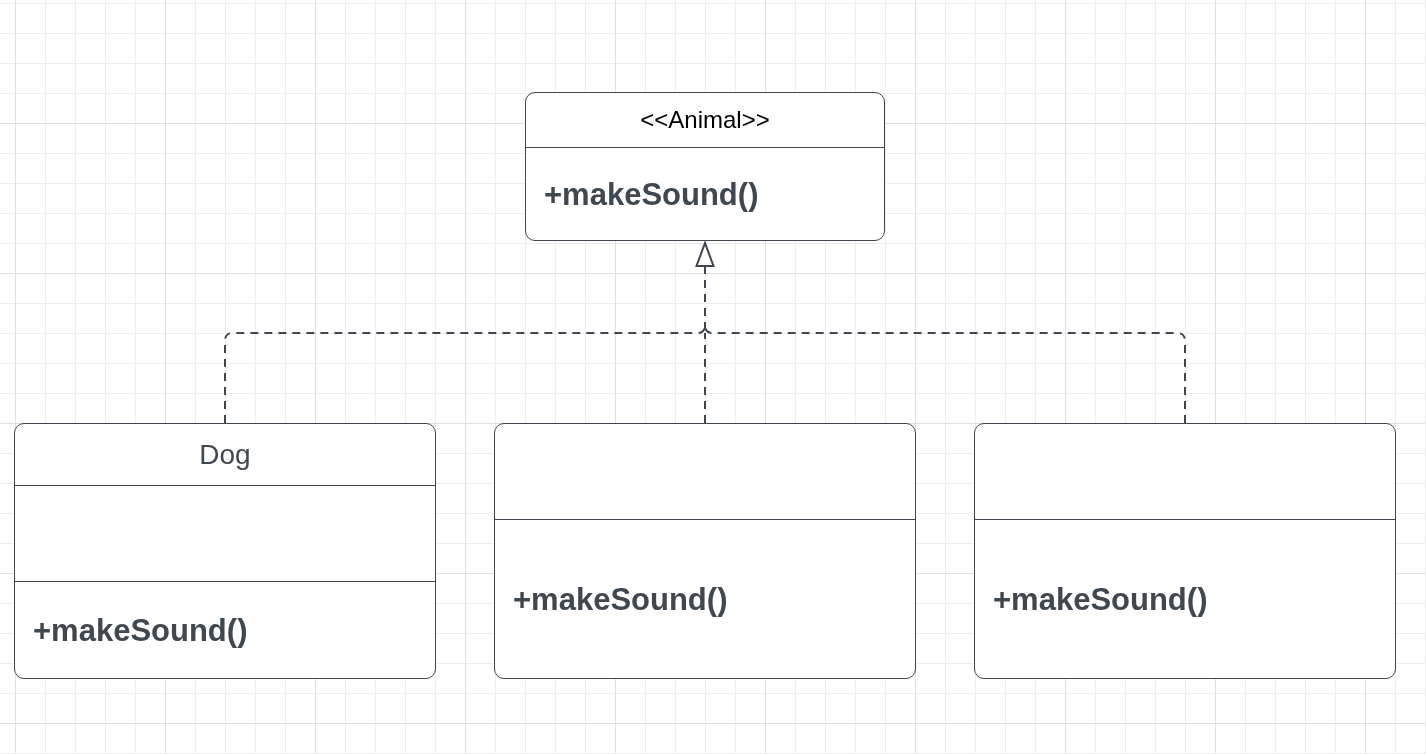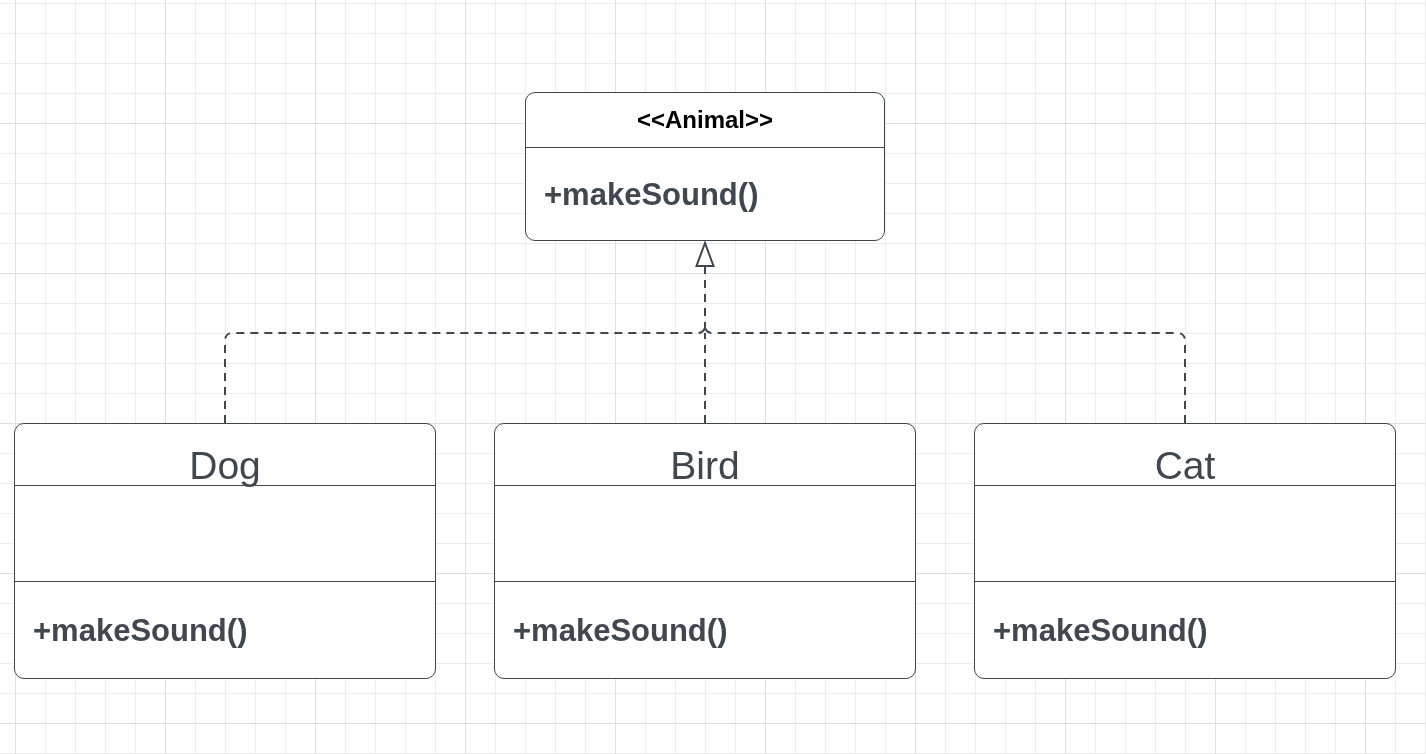--- a/index.html
+++ b/index.html
@@ -39,27 +39,26 @@
 
   .uml-row {
     box-sizing: border-box;
     display: flex;
     align-items: center;
   }
   .uml-row.divided { border-bottom: 1.5px solid #3f4650; }
 
   .row-title {
     justify-content: center;
-    font-size: 39px;
-    align-items: flex-end;
+    font-size: 28px;
   }
   .row-stereotype {
     justify-content: center;
     font-size: 24px;
-    font-weight: bold;
+    font-weight: normal;
     color: #000000;
   }
   .row-method {
     flex: 1;
     justify-content: flex-start;
     padding-left: 18px;
     font-size: 31px;
     font-weight: bold;
   }
   .row-attrs { }
@@ -98,35 +97,29 @@
     </div>
     <div class="uml-row row-attrs divided" style="height:96px;">
       <span class="label"></span>
     </div>
     <div class="uml-row row-method">
       <span class="label">+makeSound()</span>
     </div>
   </div>
 
   <div class="uml-box" style="left:494px; top:423px; width:422px; height:256px;">
-    <div class="uml-row row-title divided" style="height:62px;">
-      <span class="label">Bird</span>
-    </div>
     <div class="uml-row row-attrs divided" style="height:96px;">
       <span class="label"></span>
     </div>
     <div class="uml-row row-method">
       <span class="label">+makeSound()</span>
     </div>
   </div>
 
   <div class="uml-box" style="left:974px; top:423px; width:422px; height:256px;">
-    <div class="uml-row row-title divided" style="height:62px;">
-      <span class="label">Cat</span>
-    </div>
     <div class="uml-row row-attrs divided" style="height:96px;">
       <span class="label"></span>
     </div>
     <div class="uml-row row-method">
       <span class="label">+makeSound()</span>
     </div>
   </div>
 
 </div>
 

